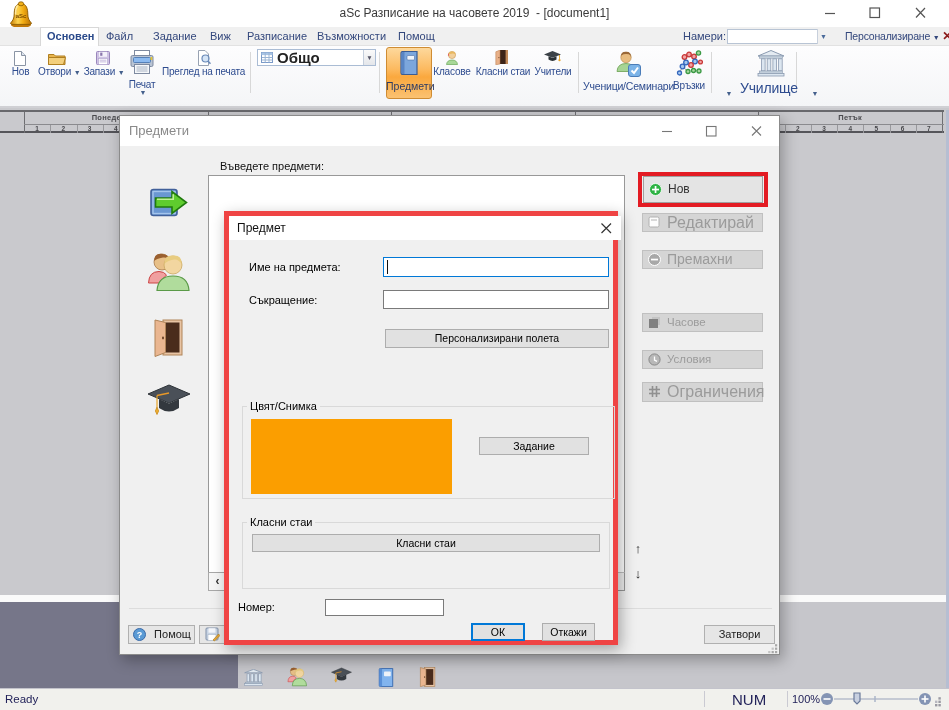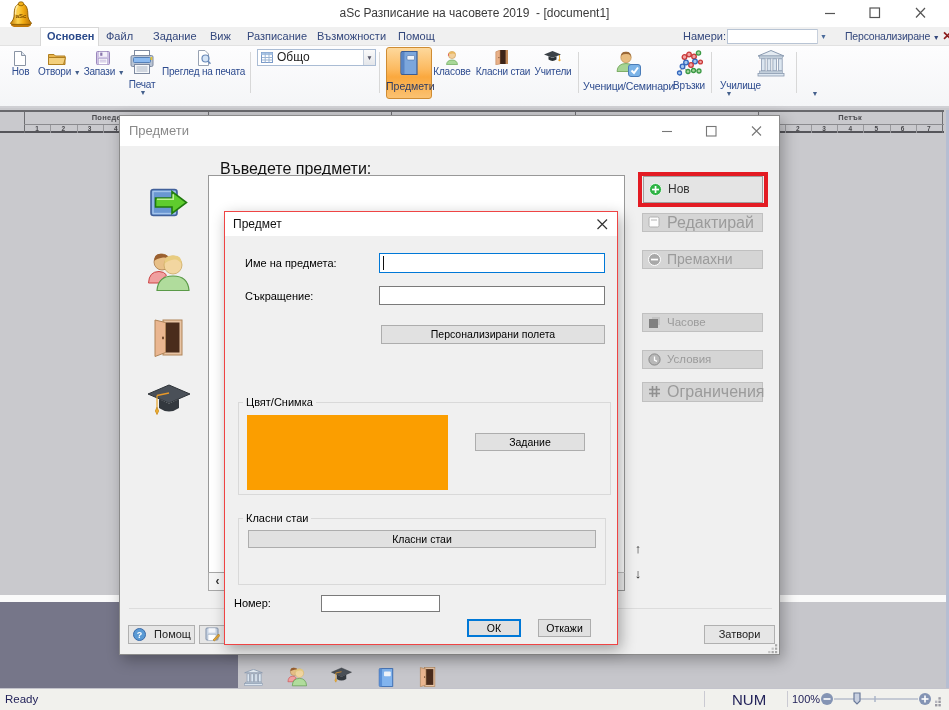--- a/index.html
+++ b/index.html
@@ -104,21 +104,21 @@
 
 <div class="a" style="left:257px;top:49px;width:119px;height:17px;background:#fff;border:1px solid #aabcd4"></div>
 <svg class="a" style="left:261px;top:52px" width="12" height="11" viewBox="0 0 12 11">
 <rect x=".5" y=".5" width="11" height="10" fill="#fff" stroke="#7a9ac8"></rect>
 <rect x=".5" y=".5" width="11" height="2.6" fill="#a8c4e4"></rect>
 <line x1="4.2" y1="1" x2="4.2" y2="10.5" stroke="#9ab4d4"></line>
     <line x1="8" y1="1" x2="8" y2="10.5" stroke="#9ab4d4"></line>
 <line x1="1" y1="5.5" x2="11.5" y2="5.5" stroke="#9ab4d4"></line>
     <line x1="1" y1="8" x2="11.5" y2="8" stroke="#9ab4d4"></line>
 </svg>
-<div class="a" style="left:277px;top:49px;height:18px;line-height:17px;font-size:12px;font-weight:normal;color:#222">Общо</div>
+<div class="a" style="left:277px;top:49px;height:18px;line-height:17px;font-size:15px;font-weight:bold;color:#222">Общо</div>
 <div class="a" style="left:363px;top:50px;width:12px;height:15px;background:linear-gradient(#fafafa,#e4e6ea);border-left:1px solid #c4cedc;font-size:6.5px;color:#556;text-align:center;line-height:15px">▼</div>
 
 <div class="a" style="left:386px;top:47px;width:46px;height:52px;border:1px solid #cf8c33;border-radius:3px;background:linear-gradient(#fdd89c,#fcba60 42%,#faa83e 58%,#fbc272)"></div>
 <svg class="a" style="left:398px;top:51px" width="22" height="26" viewBox="0 0 22 26">
 <path d="M3 2.5 Q3 .5 5 .5 L19 .5 L19 23.5 L5 23.5 Q3 23.5 3 21.5 Z" fill="#7ca6dc" stroke="#3b5c94" stroke-width="1.2"></path>
 <path d="M3.2 2.5 Q3.2 1 5 1 L6.5 1 L6.5 23 L5 23 Q3.2 23 3.2 21.8 Z" fill="#5884c4"></path>
 <rect x="9" y="4.5" width="7.5" height="4.5" rx="1" fill="#f0f4fa" stroke="#3b5c94" stroke-width=".5"></rect>
 </svg>
 <div class="a" style="left:386px;top:80px;width:46px;text-align:center;font-size:10.5px;color:#2e3b63">Предмети</div>
 
@@ -195,21 +195,21 @@
 <rect x="2.5" y="6" width="23" height="2.2" fill="#c8d4e0" stroke="#8a9ab0" stroke-width=".6"></rect>
 <g fill="#dce6f0" stroke="#8a9ab0" stroke-width=".8">
 <rect x="4.5" y="8.8" width="3.6" height="12"></rect>
       <rect x="10.2" y="8.8" width="3.6" height="12"></rect>
 <rect x="15.9" y="8.8" width="3.6" height="12"></rect>
       <rect x="21.6" y="8.8" width="3.6" height="12"></rect>
 </g>
 <rect x="2.5" y="21" width="23" height="2.2" fill="#c8d4e0" stroke="#8a9ab0" stroke-width=".6"></rect>
 <rect x="1" y="23.4" width="26" height="2.6" fill="#dce6f0" stroke="#8a9ab0" stroke-width=".8"></rect>
 </svg>
-<div class="lbl a" style="left:720px;top:80px;width:49px;text-align:left;font-size:10px">Училище</div>
+<div class="lbl a" style="left:740px;top:80px;width:49px;text-align:left;font-size:14px">Училище</div>
 <div class="a" style="left:810px;top:90px;width:10px;text-align:center;font-size:7px;color:#44608c">▼</div>
 
 <div class="a" style="left:0;top:108px;width:949px;height:580px;background:#c9c9cd"></div>
 <div class="a" style="left:0;top:110px;width:944px;height:23px;background:#c9c9cd;border-top:2px solid #68686c;border-bottom:2px solid #55555a" id="grid">
     <div class="a" style="left:24px;top:0;width:1px;height:21px;background:#6e6e72"></div>
     <div class="a" style="left:24.0px;top:0;width:183.6px;height:12px;line-height:12px;text-align:center;font-size:7.5px;font-weight:bold;color:#4a4a4e;letter-spacing:.3px">Понеделник</div>
     <div class="a" style="left:207.6px;top:0;width:1px;height:21px;background:#6e6e72"></div>
     <div class="a" style="left:24.0px;top:12px;width:26.23px;height:9px;line-height:9px;text-align:center;font-size:6.5px;font-weight:bold;color:#48484c">1</div>
     <div class="a" style="left:50.2px;top:12px;width:26.23px;height:9px;line-height:9px;text-align:center;font-size:6.5px;font-weight:bold;color:#48484c">2</div>
     <div class="a" style="left:50.2px;top:12px;width:1px;height:9px;background:#98989c"></div>
@@ -353,21 +353,21 @@
 </svg>
 
 <div class="a" style="left:119px;top:115px;width:661px;height:540px;background:#f0f0f0;border:1px solid #8b8b8b;box-shadow:3px 5px 14px rgba(0,0,0,.3)">
  <div class="a" style="left:0;top:0;width:659px;height:30px;background:#fff"></div>
  <div class="a" style="left:9px;top:0;height:30px;line-height:30px;font-size:13px;color:#8a8a8a">Предмети</div>
  <svg class="a" style="left:536px;top:6px" width="110" height="18" viewBox="0 0 110 18">
   <line x1="6" y1="9.5" x2="16" y2="9.5" stroke="#777" stroke-width="1.1"></line>
   <rect x="50.5" y="4.5" width="9.5" height="9.5" fill="none" stroke="#777" stroke-width="1.1"></rect>
   <path d="M96 4.5 L105 13.5 M105 4.5 L96 13.5" stroke="#777" stroke-width="1.1"></path>
  </svg>
- <div class="a" style="left:100px;top:44px;font-size:16px;color:#111">Въведете предмети:</div>
+ <div class="a" style="left:100px;top:44px;font-size:11px;color:#111">Въведете предмети:</div>
 
  <div class="a" style="left:88px;top:59px;width:417px;height:416px;background:#fff;border:1px solid #989898"></div>
 
  <div class="a" style="left:88px;top:456px;width:417px;height:19px;background:#f0f0f0;border:1px solid #989898;border-top:1px solid #c0c0c0"></div>
  <div class="a" style="left:88px;top:456px;width:19px;height:19px;background:#f6f6f6;border:1px solid #a8a8a8;color:#333;font-size:12px;text-align:center;line-height:17px;font-weight:bold">‹</div>
 
  <svg class="a" style="left:30px;top:72px" width="40" height="30" viewBox="0 0 40 30">
   <rect x="1" y="1.5" width="26" height="26" rx="2.5" fill="#6a97d2" stroke="#41609a" stroke-width="1.6"></rect>
   <rect x="3" y="3.5" width="22" height="22" fill="none" stroke="#a4c4ec" stroke-width="1.4"></rect>
   <path d="M5.5 10 L22 10 L22 3.5 L36.5 14.5 L22 25.5 L22 19 L5.5 19 Z" fill="#5fcc2e" stroke="#217a0e" stroke-width="1.6"></path>
@@ -459,21 +459,21 @@
         <rect x="7" y="7" width="2.2" height="2.2"></rect>
         <rect x="3.6" y="7" width="2.2" height="2.2"></rect>
         <rect x="0.2" y="7" width="2.2" height="2.2" fill="#c4c4c4"></rect>
         <rect x="7" y="3.6" width="2.2" height="2.2"></rect>
         <rect x="7" y="0.2" width="2.2" height="2.2"></rect>
         <rect x="3.6" y="3.6" width="2.2" height="2.2" fill="#c4c4c4"></rect>
       </g>
     </svg>
 </div>
 
-<div class="a" style="left:224px;top:211px;width:394px;height:434px;background:#f0f0f0;border:1px solid #ef4444;box-shadow:3px 5px 14px rgba(0,0,0,.32)">
+<div class="a" style="left:224px;top:211px;width:394px;height:434px;background:#f0f0f0;border:5px solid #ef4444;box-shadow:3px 5px 14px rgba(0,0,0,.32)">
  <div class="a" style="left:0;top:0;width:392px;height:24px;background:#fff"></div>
  <div class="a" style="left:8px;top:0;height:24px;line-height:24px;font-size:12px;color:#111">Предмет</div>
  <svg class="a" style="left:371px;top:6px" width="13" height="13">
       <path d="M1.5 1.5 L11 11 M11 1.5 L1.5 11" stroke="#333" stroke-width="1.2"></path>
     </svg>
  <div class="a" style="left:20px;top:45px;height:13px;line-height:13px;font-size:11px;color:#000">Име на предмета:</div>
  <div class="a" style="left:154px;top:41px;width:226px;height:20px;background:#fff;border:1px solid #0078d7"></div>
  <div class="a" style="left:158px;top:44px;width:1px;height:14px;background:#111"></div>
  <div class="a" style="left:20px;top:78px;height:13px;line-height:13px;font-size:11px;color:#000">Съкращение:</div>
  <div class="a" style="left:154px;top:74px;width:226px;height:19px;background:#fff;border:1px solid #7a7a7a"></div>

